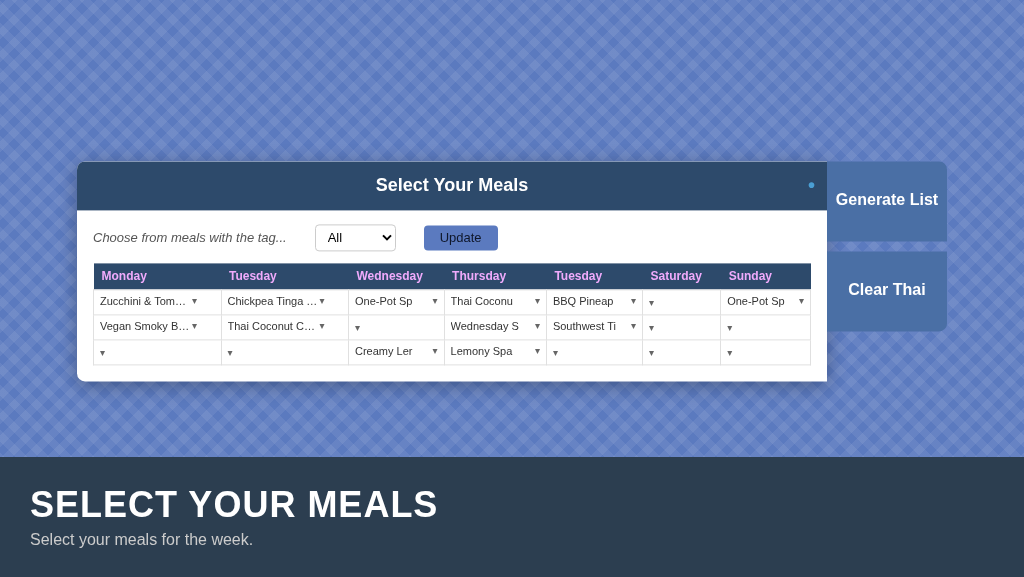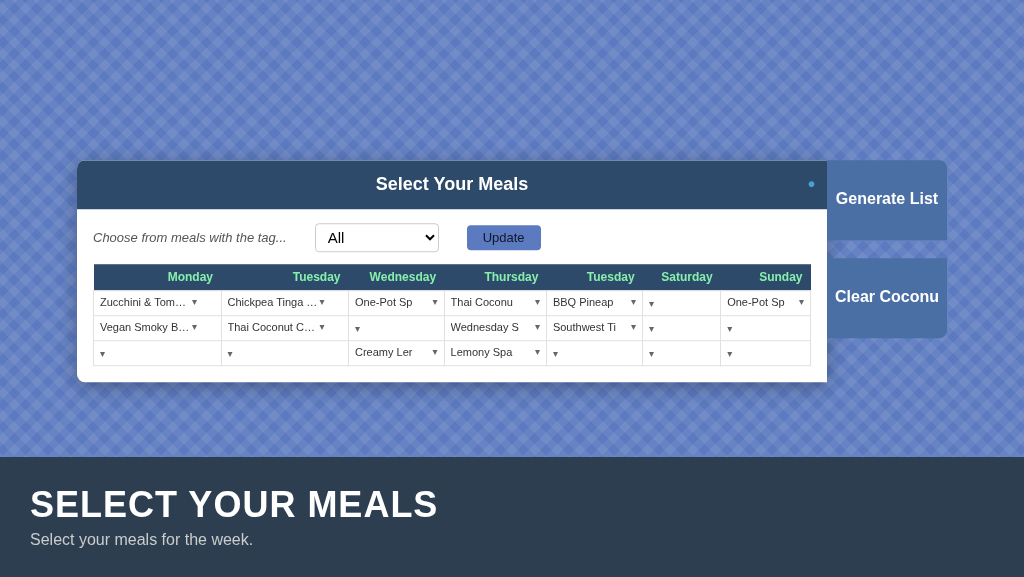--- a/index.html
+++ b/index.html
@@ -126,22 +126,22 @@
       font-size: 13px;
       font-style: italic;
       color: #555;
       white-space: nowrap;
     }
 
     .filter-select {
       border: 1px solid #ccc;
       border-radius: 4px;
       padding: 4px 8px;
-      font-size: 15px;
-      width: 124px;
+      font-size: 13px;
+      width: 81px;
       background: white;
     }
 
     .update-btn {
       background: #5b7abf;
       color: #0f172a;
       border: none;
       border-radius: 4px;
       padding: 5px 16px;
       font-size: 13px;
@@ -150,23 +150,23 @@
 
     
     .meals-table {
       width: 100%;
       border-collapse: collapse;
       font-size: 12px;
     }
 
     .meals-table thead tr th {
       background: #2d4a6b;
-      color: #86efac;
+      color: #f0abfc;
       padding: 6px 8px;
-      text-align: right;
+      text-align: left;
       font-size: 12px;
       font-weight: bold;
     }
 
     .meals-table tbody tr td {
       border: 1px solid #e0e0e0;
       padding: 5px 6px;
       vertical-align: top;
     }
 
@@ -189,21 +189,21 @@
     .meal-dropdown {
       font-size: 10px;
       color: #666;
       cursor: pointer;
     }
 
     
     .side-buttons {
       display: flex;
       flex-direction: column;
-      gap: 16px;
+      gap: 8px;
     }
 
     .side-btn {
       background: #4a6fa5;
       color: white;
       border: none;
       border-radius: 0 8px 0 0;
       padding: 0;
       width: 120px;
       height: 80px;
@@ -352,16 +352,16 @@
               <td><span class="meal-dropdown">▾</span></td>
               <td><span class="meal-dropdown">▾</span></td>
             </tr>
           </tbody>
       </table>
     </div>
   </div>
 
   <div class="side-buttons">
     <button class="side-btn">Generate List</button>
-    <button class="side-btn">Clear Coconu</button>
+    <button class="side-btn">Clear Thai</button>
   </div>
 
 </div>
 
 </body></html>

